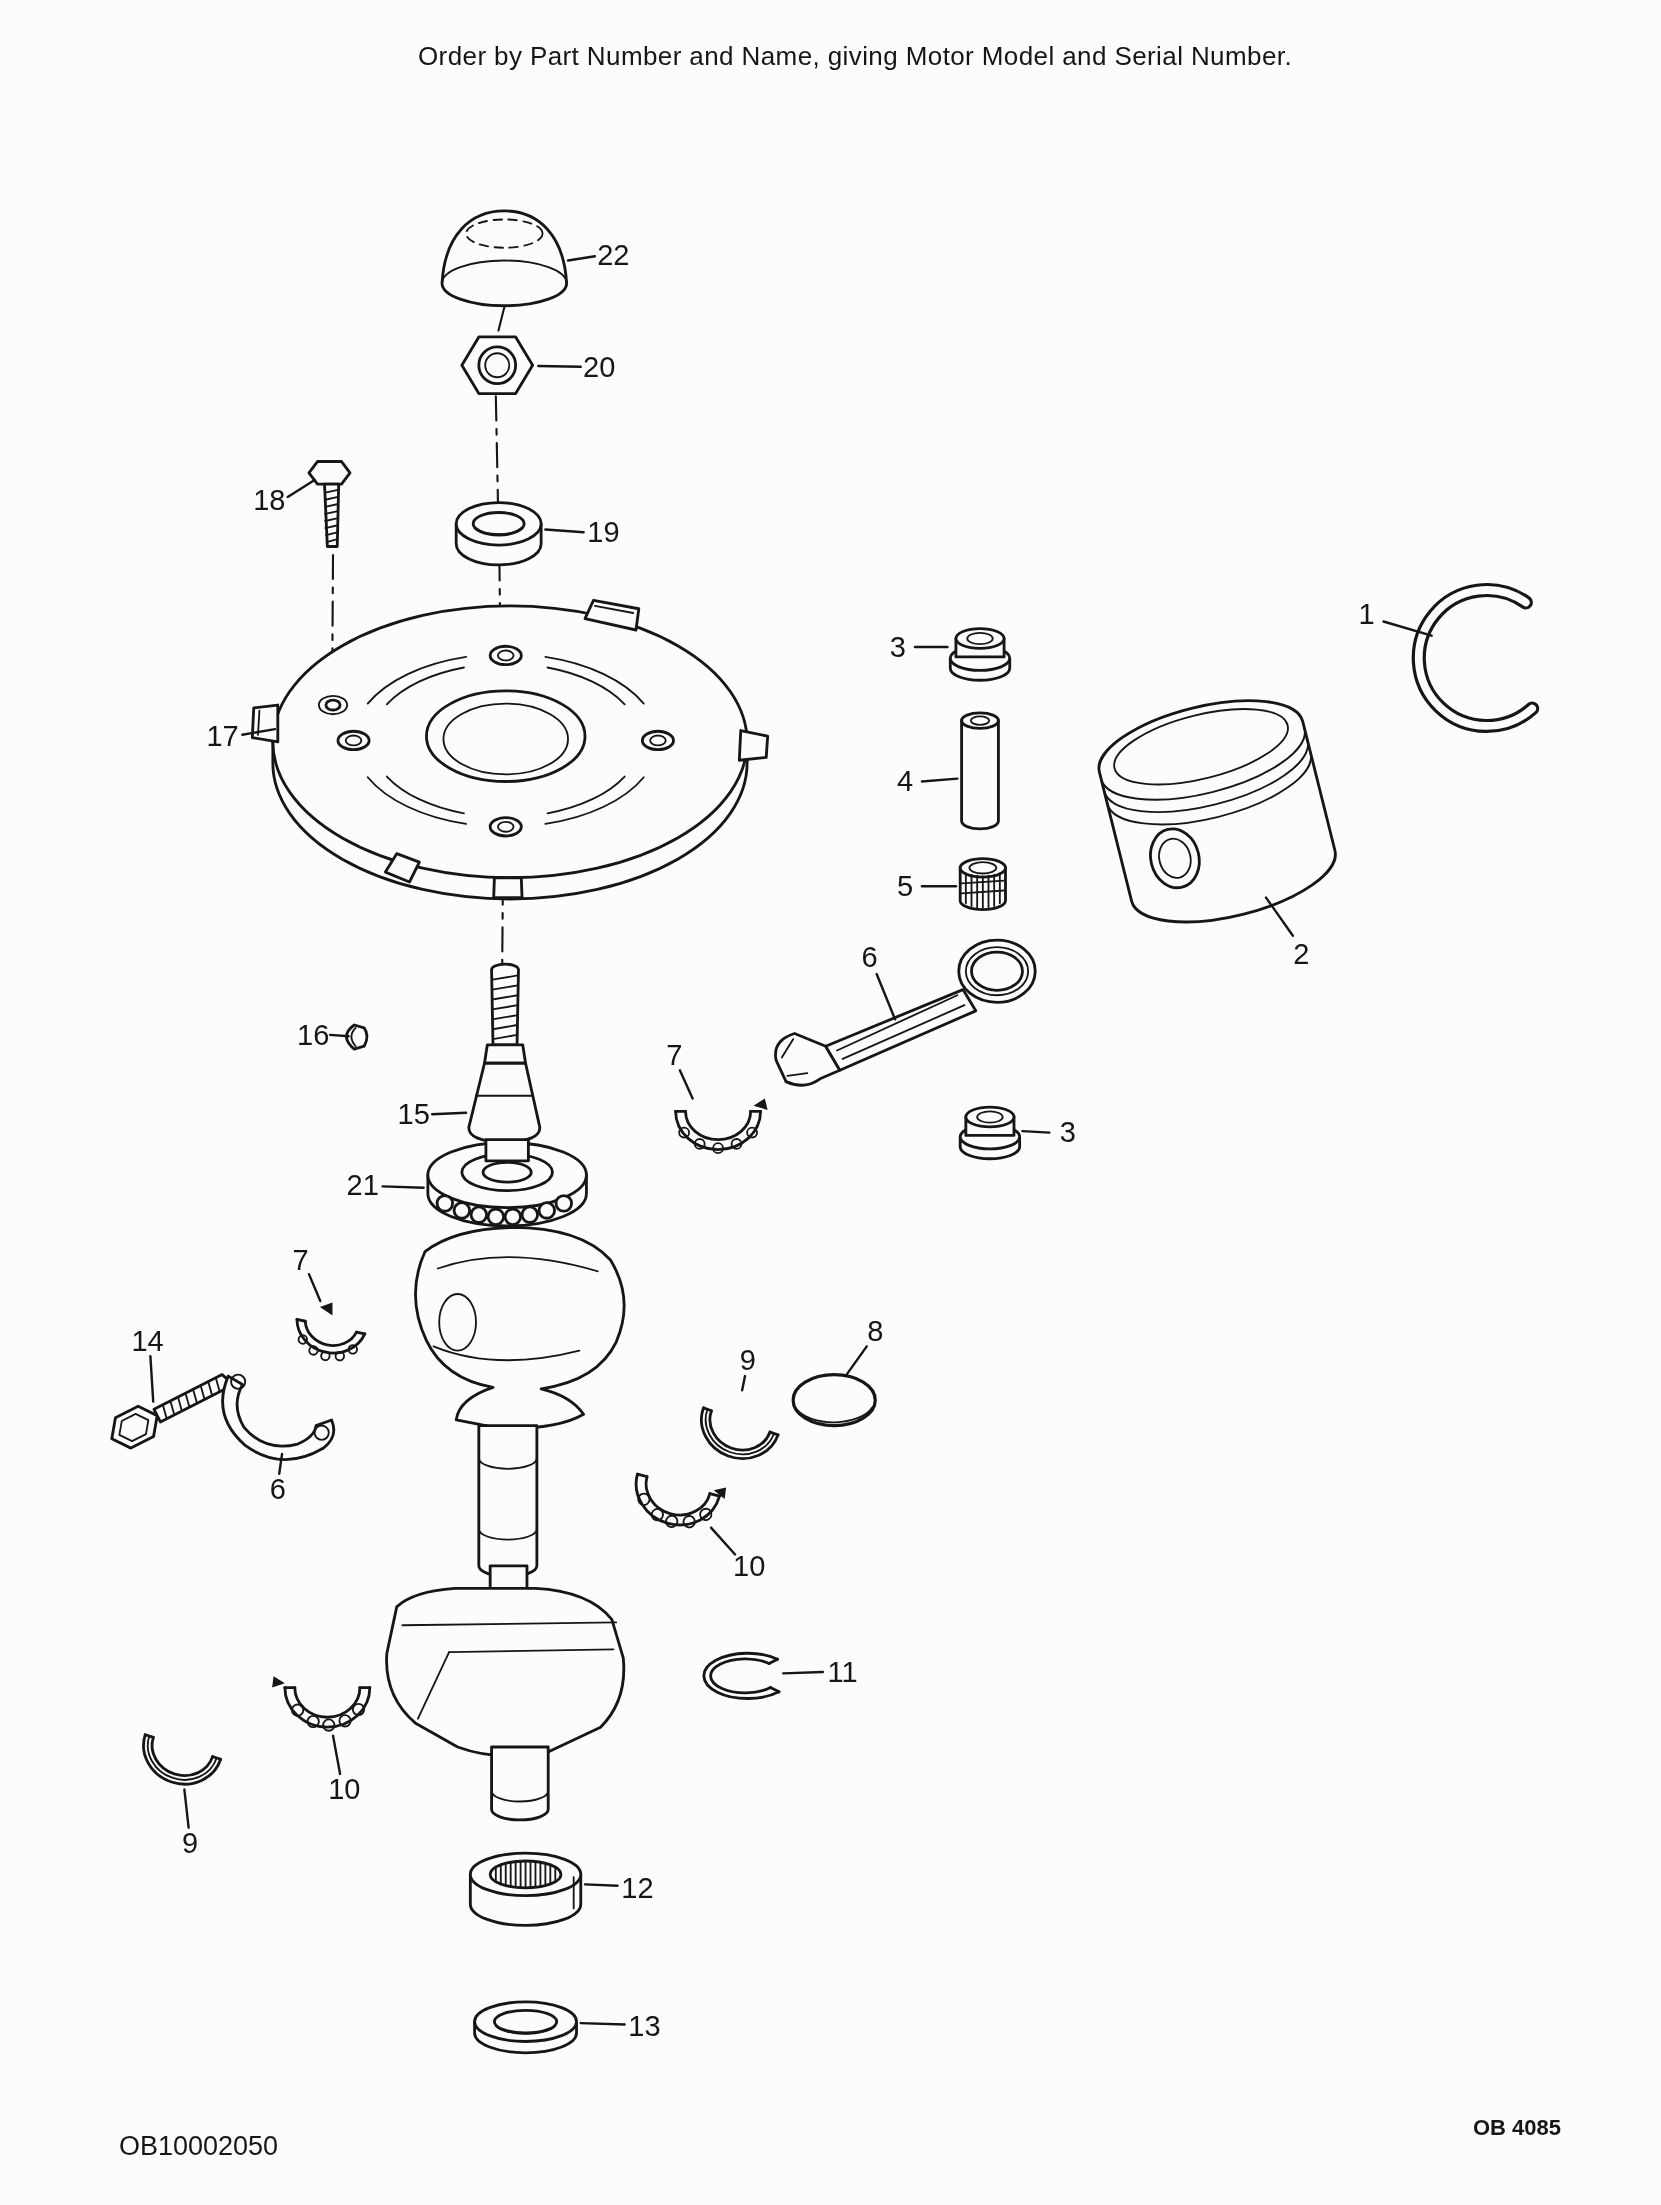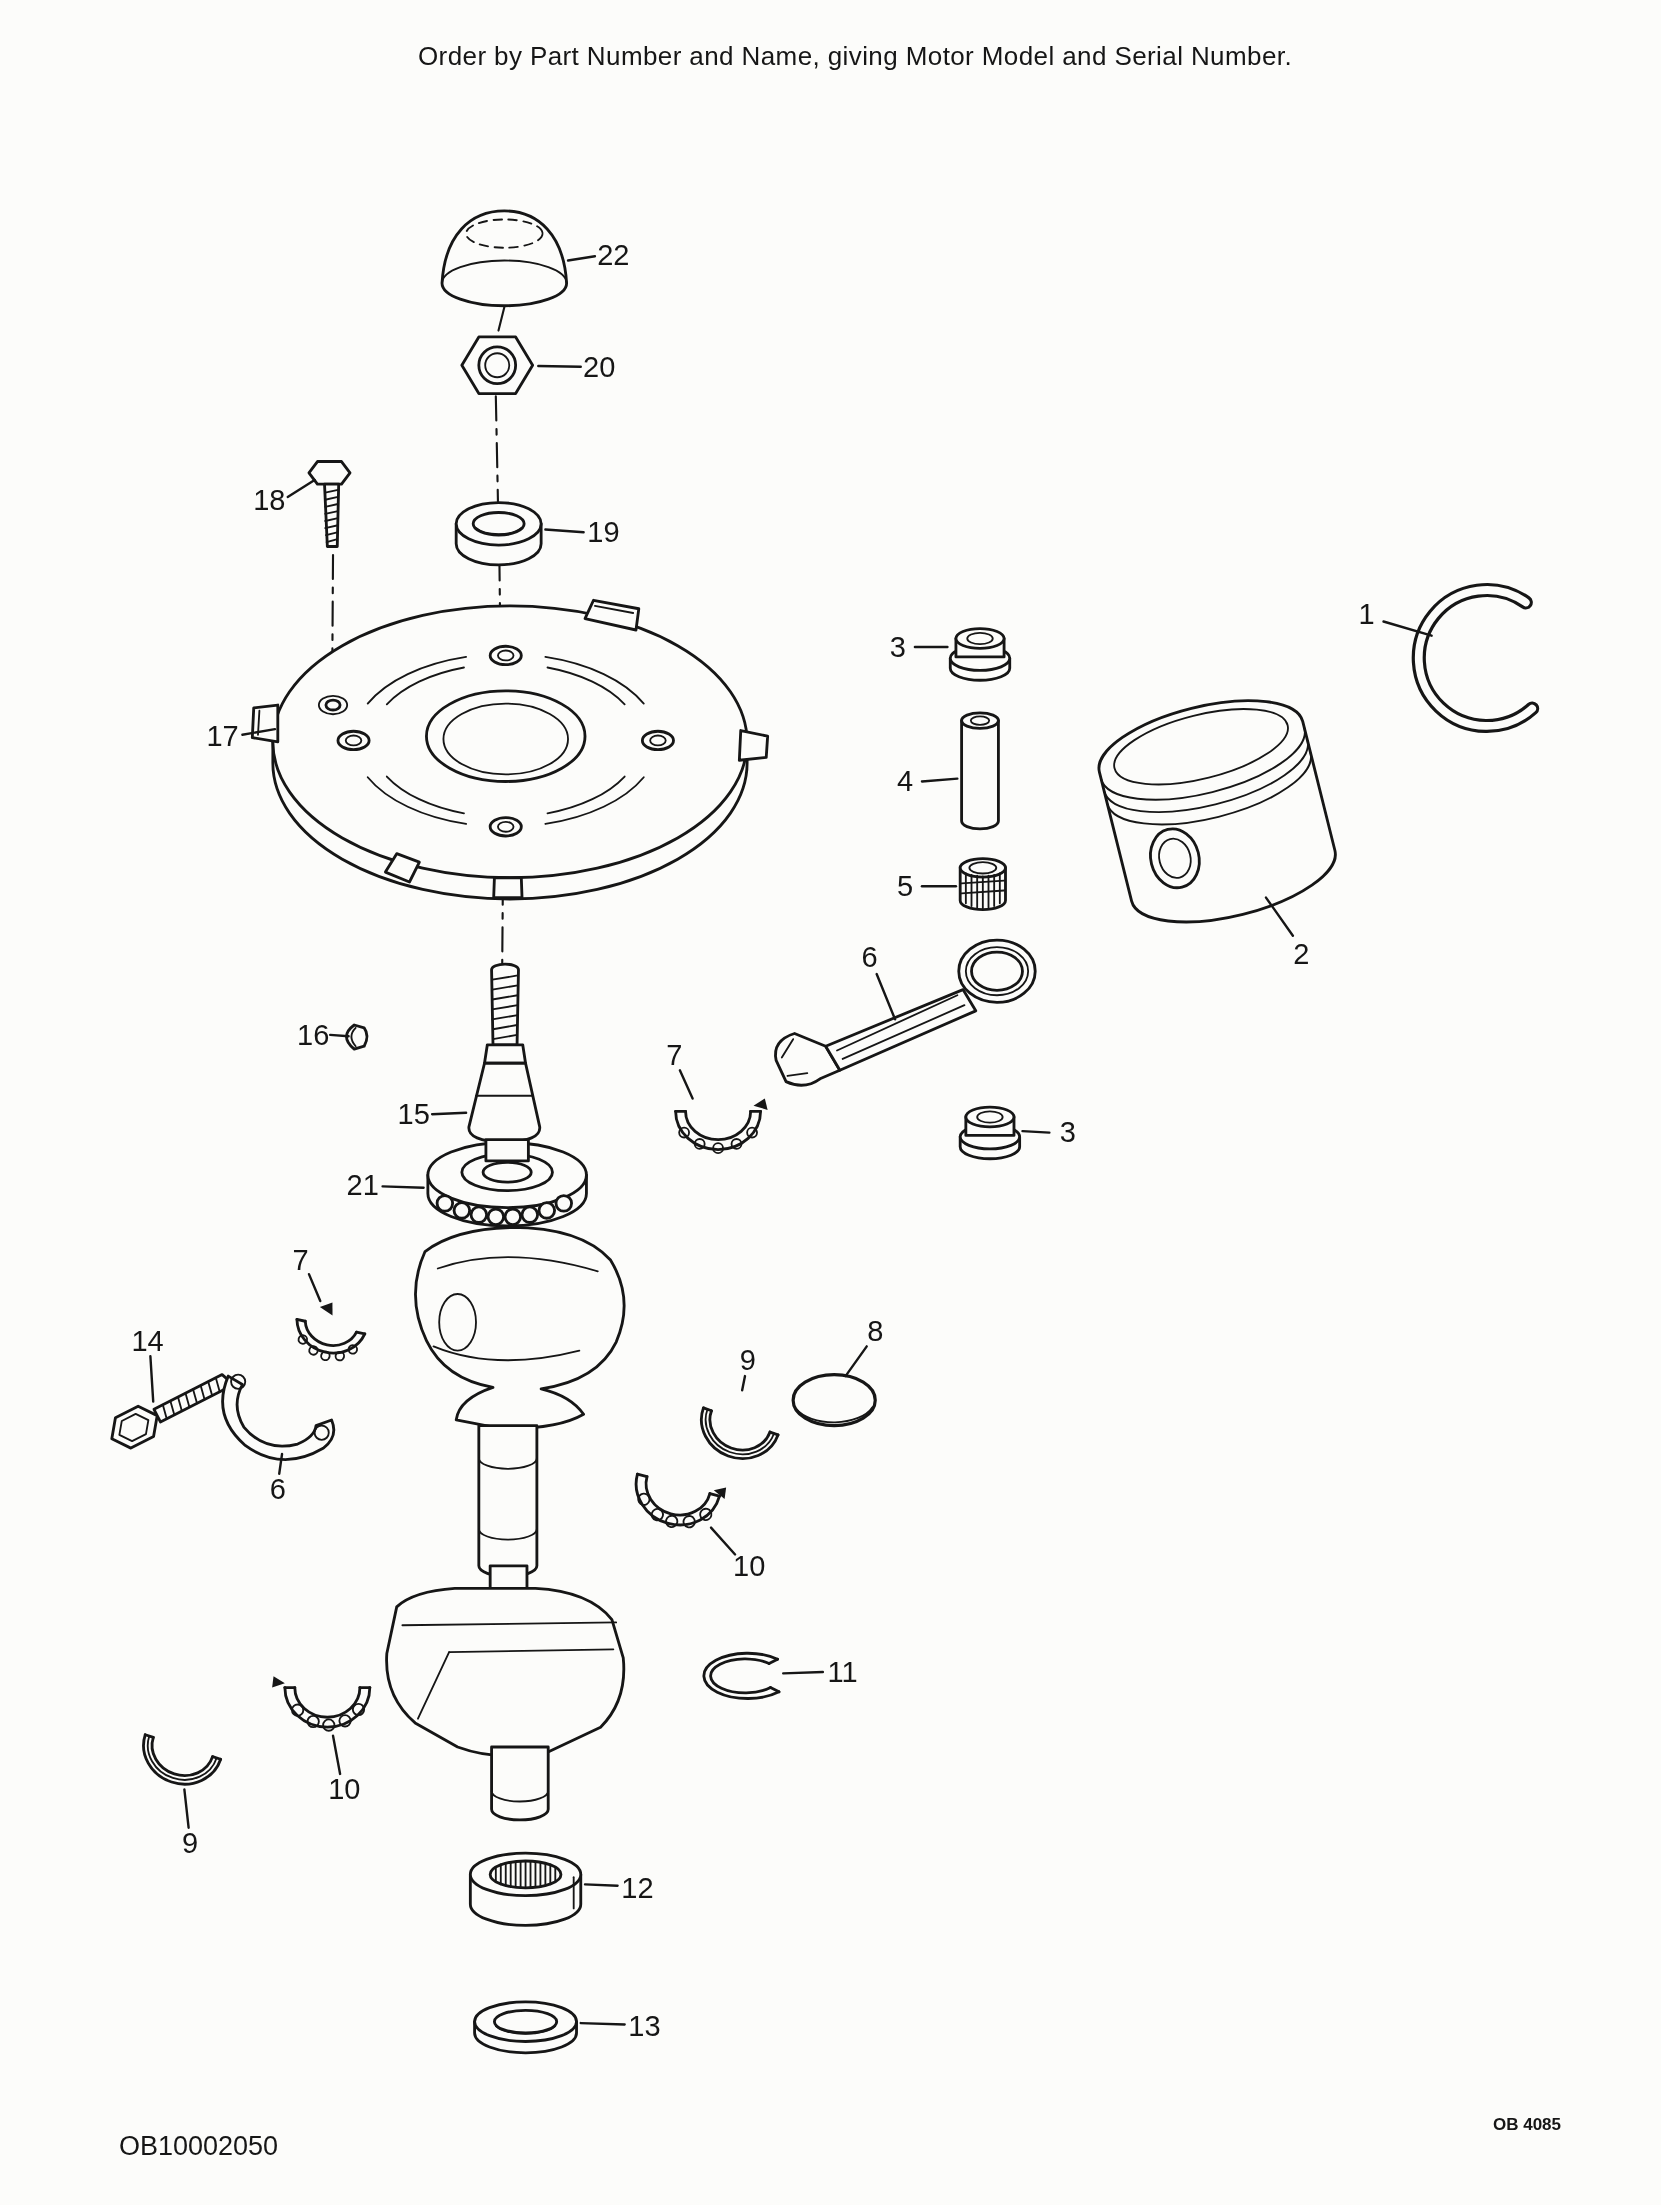--- a/index.html
+++ b/index.html
@@ -18,21 +18,21 @@
     text-align:center;font-size:26px;letter-spacing:0.4px;
   }
   .footer-left{
     position:absolute;left:119px;top:2131px;font-size:27px;
   }
   .footer-page{
     position:absolute;left:0;top:2145px;width:100%;text-align:right;
     font-size:22px;font-weight:bold;
   }
   .footer-right{
-    position:absolute;right:149px;top:2115px;font-size:17px;font-weight:bold;
+    position:absolute;right:149px;top:2115px;font-size:22px;font-weight:bold;
   }
   svg.diagram{position:absolute;top:0;left:0;}
   
   svg.diagram path, svg.diagram ellipse, svg.diagram circle,
   svg.diagram line, svg.diagram polygon, svg.diagram polyline, svg.diagram rect{
     stroke:#161616;stroke-width:4;fill:none;
     stroke-linecap:round;stroke-linejoin:round;
   }
   svg.diagram .wf{fill:#fcfcfa;}
   svg.diagram .bk{fill:#161616;stroke:none;}

